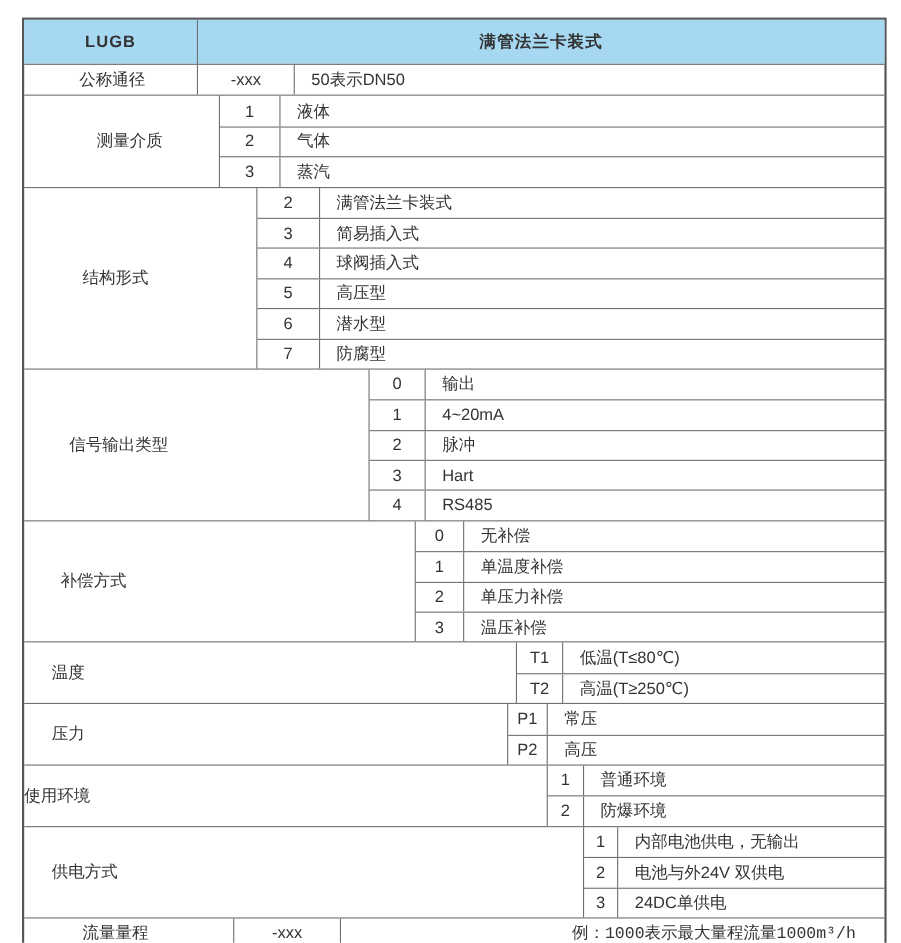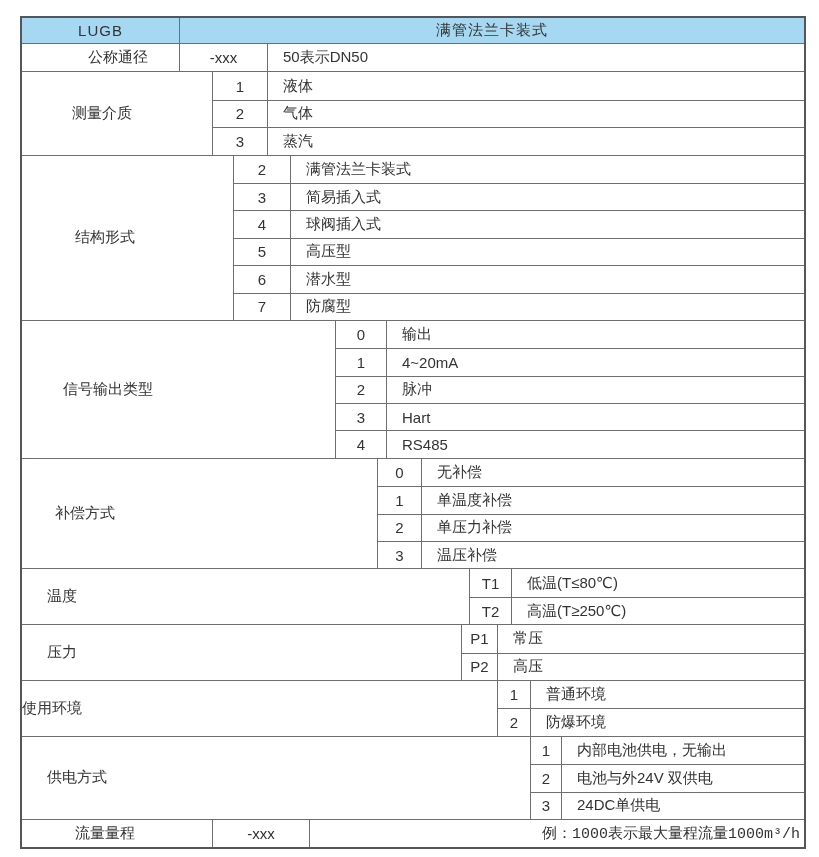--- a/index.html
+++ b/index.html
@@ -19,22 +19,23 @@
   }
   .spec-table{
     position:absolute;left:20px;top:16px;
     width:786px;
     border:2px solid var(--outer);
     background:#fff;
     font-size:15px;
   }
   .header-row{
     display:flex;
-    height:25px;
+    height:40px;
     background:var(--header-bg);
+    font-weight:bold;
   }
   .header-left{
     width:158px;
     border-right:1px solid var(--border);
     display:flex;align-items:center;justify-content:center;
     letter-spacing:1px;
   }
   .header-right{
     flex:1;
     display:flex;align-items:center;justify-content:center;
@@ -55,45 +56,45 @@
   }
   .row + .row{border-top:1px solid var(--border);}
   .code-cell{
     border-right:1px solid var(--border);
     display:flex;align-items:center;justify-content:center;
   }
   .desc-cell{
     flex:1;
     display:flex;align-items:center;
     padding-left:15px;
-    padding-right:4px;
+    padding-right:26px;
     white-space:nowrap;
   }
   .desc-right{justify-content:flex-end;padding-left:0;font-family:Liberation Mono, monospace;}
 </style>
 </head>
 <body>
 
 <div class="spec-table">
   <div class="header-row">
     <div class="header-left">LUGB</div>
     <div class="header-right">满管法兰卡装式</div>
   </div>
   <div id="sections">
       <div class="section">
-        <div class="label-cell" style="width: 158px; padding-left: 66px;">公称通径</div>
+        <div class="label-cell" style="width: 158px; padding-left: 50px;">公称通径</div>
         <div class="rows">
           <div class="row">
             <div class="code-cell" style="width: 88px;">-xxx</div>
             <div class="desc-cell">50表示DN50</div>
           </div>
         </div>
       </div>
       <div class="section">
-        <div class="label-cell" style="width: 191px; padding-left: 50px;">测量介质</div>
+        <div class="label-cell" style="width: 162px; padding-left: 50px; margin-left: 16px;">测量介质</div>
         <div class="rows">
           <div class="row">
             <div class="code-cell" style="width: 55px;">1</div>
             <div class="desc-cell">液体</div>
           </div>
           <div class="row">
             <div class="code-cell" style="width: 55px;">2</div>
             <div class="desc-cell">气体</div>
           </div>
           <div class="row">

